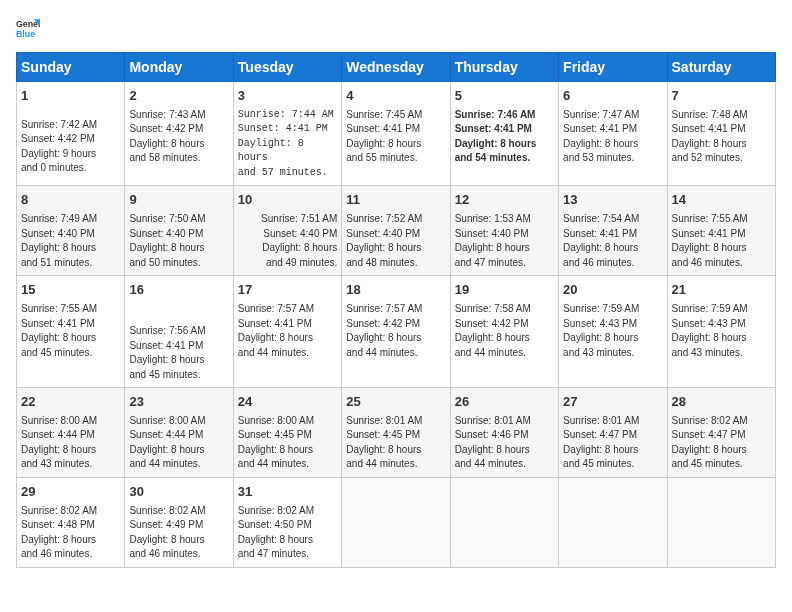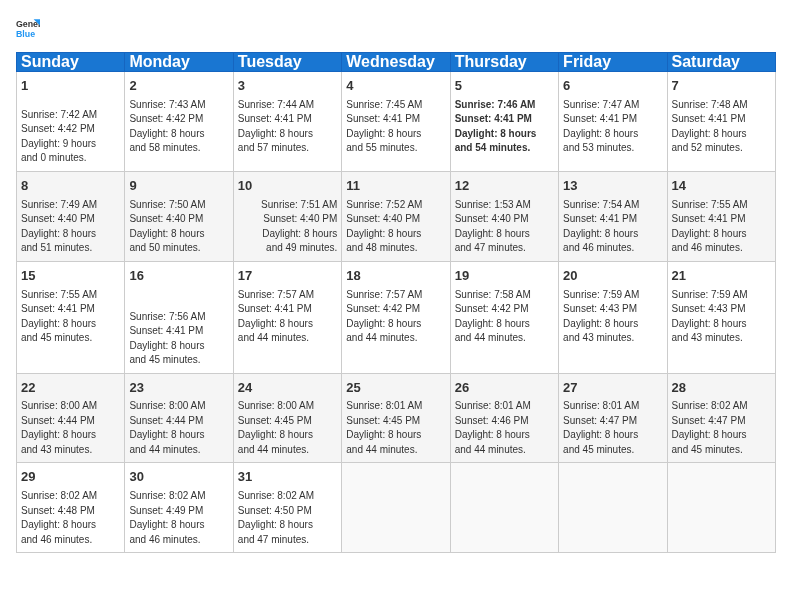--- a/index.html
+++ b/index.html
@@ -40,23 +40,23 @@
       margin-top: 2px;
     }
     table {
       width: 100%;
       border-collapse: collapse;
       table-layout: fixed;
     }
     thead tr th {
       background-color: #1976D2;
       color: #fff;
-      font-size: 16px;
+      font-size: 14px;
       font-weight: bold;
-      padding: 0 4px;
+      padding: 6px 4px;
       text-align: left;
       border: 1px solid #1565C0;
     }
     tbody tr td {
       vertical-align: top;
       padding: 5px 4px;
       font-size: 10px;
       color: #333;
       border: 1px solid #ccc;
       background: #fff;
@@ -120,21 +120,21 @@
         </td>
         <td>
           <span class="day-num">2</span>
           <div style="white-space: pre-line;">Sunrise: 7:43 AM
 Sunset: 4:42 PM
 Daylight: 8 hours
 and 58 minutes.</div>
         </td>
         <td>
           <span class="day-num">3</span>
-          <div style="white-space: pre-line;">Sunrise: 7:44 AM
+          <div style="white-space: pre-line; font-family: Liberation Mono, monospace;">Sunrise: 7:44 AM
 Sunset: 4:41 PM
 Daylight: 8 hours
 and 57 minutes.</div>
         </td>
         <td>
           <span class="day-num">4</span>
           <div style="white-space: pre-line;">Sunrise: 7:45 AM
 Sunset: 4:41 PM
 Daylight: 8 hours
 and 55 minutes.</div>

